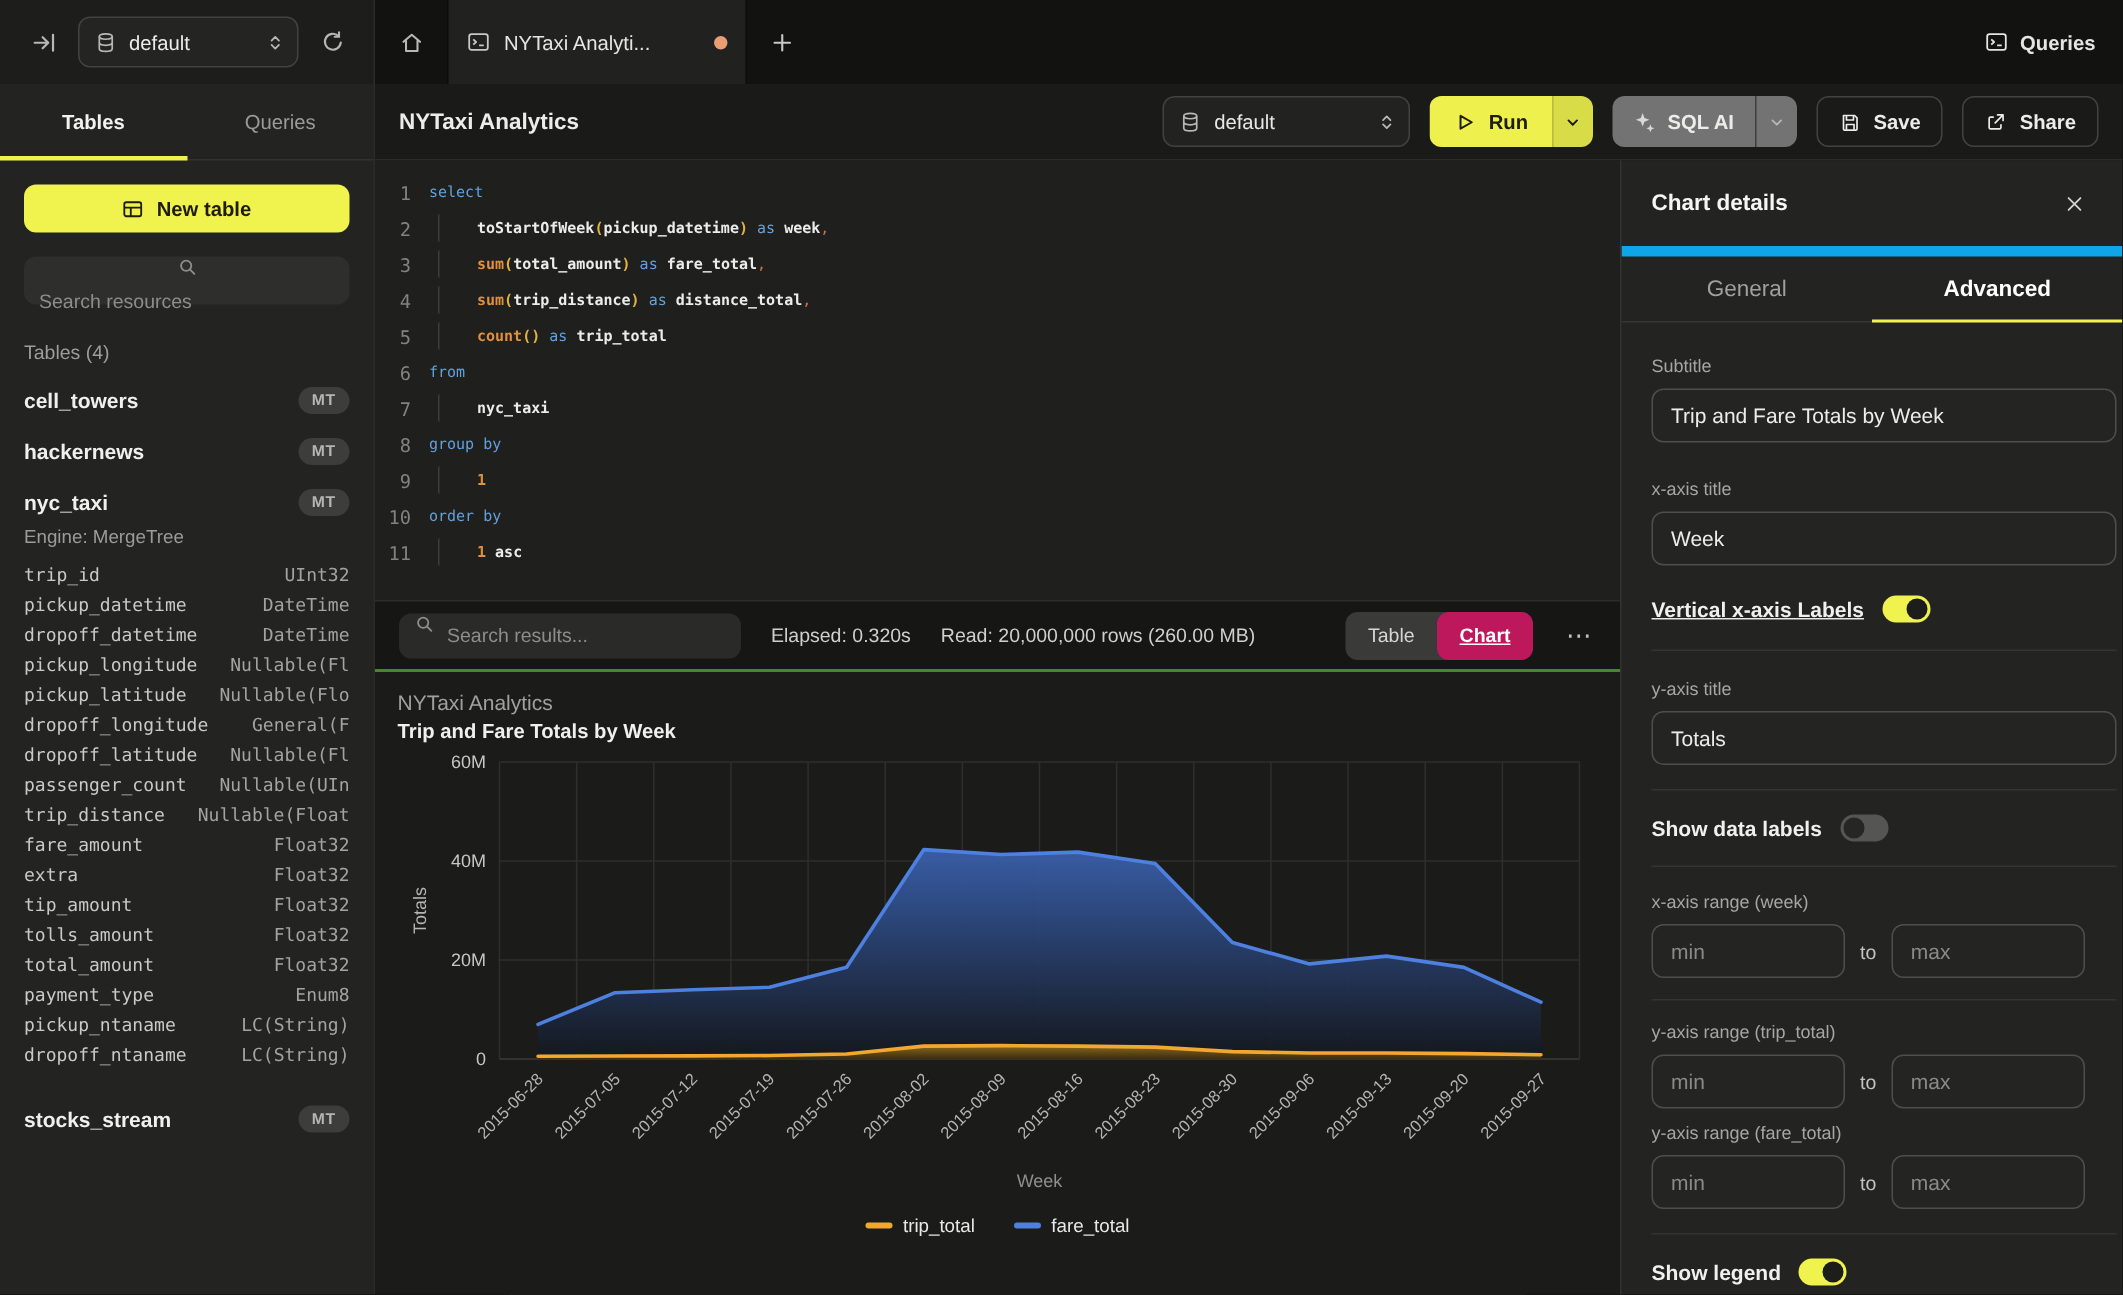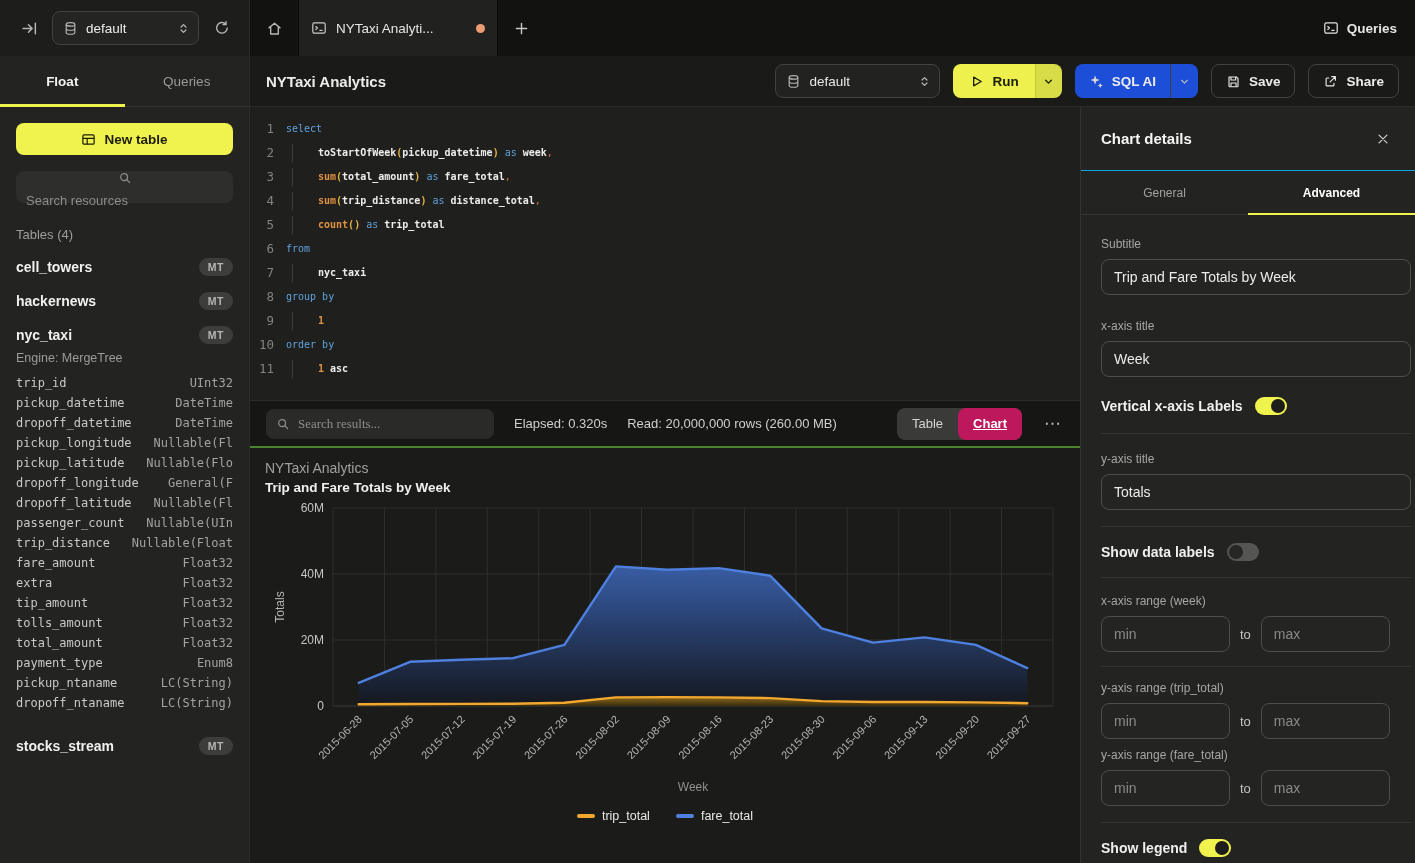--- a/index.html
+++ b/index.html
@@ -66,21 +66,21 @@
   .main-title { font-size:15px; font-weight:600; color:#ececea; }
   .toolbar { margin-left:auto; display:flex; align-items:center; gap:13px; }
   .tb-select { width:165px; height:34px; border:1px solid #424240; background:#222220; border-radius:8px;
     display:flex; align-items:center; gap:8px; padding:0 8px 0 10px; cursor:pointer; }
   .tb-select .lbl { flex:1; font-size:13.5px; }
   .run-btn { height:34px; display:flex; border-radius:8px; overflow:hidden; cursor:pointer; }
   .run-main { background:#eef04e; display:flex; align-items:center; gap:8px; padding:0 16px;
     color:#1d1d08; font-size:13.5px; font-weight:700; }
   .run-caret { background:#d8dc46; width:27px; display:flex; align-items:center; justify-content:center;
     border-left:1px solid #c3c73c; color:#1d1d08; }
-  .sqlai-btn { height:34px; background:#1d4ed8; border-radius:8px; display:flex; align-items:stretch; cursor:pointer; }
+  .sqlai-btn { height:34px; background:#737373; border-radius:8px; display:flex; align-items:stretch; cursor:pointer; }
   .sqlai-main { display:flex; align-items:center; gap:8px; padding:0 14px; font-size:13.5px; font-weight:600; color:#ececea; }
   .sqlai-caret { width:28px; display:flex; align-items:center; justify-content:center;
     border-left:1px solid #3e3e3c; color:#b7b7b5; }
   .ghost-btn { height:34px; border:1px solid #424240; background:transparent; border-radius:8px;
     display:flex; align-items:center; gap:8px; padding:0 14px; cursor:pointer;
     color:#ececea; font-size:13.5px; font-weight:600; }
 
   .main-content { flex:1; display:flex; min-height:0; }
   .editor-col { width:830px; display:flex; flex-direction:column; }
 
@@ -98,21 +98,21 @@
   .tk-id { color:#ececea; font-weight:700; }
   .tk-paren { color:#e3b341; font-weight:700; }
   .tk-punc { color:#d4704a; }
   .tk-num { color:#df9140; font-weight:700; }
   .tk-pl { color:#ececea; }
 
   
   .results-bar { height:46px; background:#161614; border-top:1px solid #2c2c2a;
     display:flex; align-items:center; padding:0 16px; gap:20px; }
   .results-search { width:228px; height:30px; background:#2a2a28; border-radius:8px;
-    display:flex; align-items:center; gap:8px; padding:0 10px; color:#8d8d8b;font-family:Liberation Serif, serif; }
+    display:flex; gap:8px; padding:0 10px; color:#8d8d8b; }
   .results-search input { background:transparent; border:none; outline:none; color:#d8d8d6;
     font-size:13px; width:100%; font-family:inherit; }
   .results-search input::placeholder { color:#8d8d8b; }
   .stat { font-size:13px; color:#cfcfcd; white-space:nowrap; }
   .seg { margin-left:auto; display:flex; background:#3a3a38; border-radius:8px; align-items:stretch; height:32px; }
   .seg .opt { padding:0 15px; display:flex; align-items:center; font-size:13px; color:#d6d6d4;
     cursor:pointer; border-radius:8px; }
   .seg .opt.active { background:#be185d; color:#ffffff; font-weight:700;text-decoration:underline; }
   .more-btn { color:#c0c0be; font-size:17px; cursor:pointer; padding:0 2px; letter-spacing:1px; }
   .green-line { height:2px; background:#4a8430; }
@@ -121,25 +121,25 @@
   .chart-panel { flex:1; background:#1b1b19; overflow:hidden; }
   .chart-title { margin:12px 0 0 15px; font-size:14px; color:#a0a09e; }
   .chart-subtitle { margin:4px 0 0 15px; font-size:13.5px; font-weight:700; color:#f0f0ee; }
   .chart-legend { display:flex; justify-content:center; align-items:center; gap:26px; margin-top:4px; }
   .chart-legend .item { display:flex; align-items:center; gap:7px; cursor:pointer; }
   .chart-legend .dash { width:18px; height:4px; border-radius:2px; }
   .chart-legend .lab { font-size:12.5px; color:#e8e8e6; }
 
   
   .details { width:335px; background:#232321; border-left:1px solid #333331; display:flex; flex-direction:column; overflow:hidden; }
-  .details-header { height:64px; display:flex; align-items:center; padding:0 20px; border-bottom:1px solid #0ea5e9; }
+  .details-header { height:64px; display:flex; align-items:center; padding:0 20px; border-bottom:7px solid #0ea5e9; }
   .details-header .title { font-size:15px; font-weight:700; color:#f5f5f3; flex:1; }
   .close-x { color:#d0d0ce; cursor:pointer; width:24px; height:24px; display:flex; align-items:center; justify-content:center; }
   .details-tabs { height:44px; display:flex; border-bottom:1px solid #363634; }
-  .d-tab { flex:1; display:flex; align-items:center; justify-content:center; font-size:12px;
+  .d-tab { flex:1; display:flex; align-items:center; justify-content:center; font-size:15px;
     color:#a0a09e; cursor:pointer; position:relative;text-align:right; }
   .d-tab.active { color:#ffffff; font-weight:700; }
   .d-tab.active::after { content:""; position:absolute; left:0; right:0; bottom:-1px; height:2px; background:#f0f24e; }
   .details-body { flex:1; padding:22px 4px 0 20px; overflow:hidden; }
   .f-label { font-size:12px; color:#a6a6a4; margin-bottom:8px; }
   .f-input { width:100%; height:36px; background:#242422; border:1px solid #4e4e4c; border-radius:8px;
     color:#ececea; font-size:14px; padding:0 12px; outline:none; font-family:inherit; }
   .f-input::placeholder { color:#8a8a88; }
   .toggle-row { display:flex; align-items:center; gap:12px; }
   .toggle-row .t-label { font-size:14px; font-weight:600; color:#f0f0ee; }
@@ -149,21 +149,21 @@
     border-radius:50%; background:#1d1d1b; }
   .toggle.off { background:#555553; }
   .toggle.off::after { content:""; position:absolute; left:2px; top:2px; width:14px; height:14px;
     border-radius:50%; background:#262624; }
   .divider { height:1px; background:#343432; }
   .range-row { display:flex; align-items:center; gap:10px; }
   .range-row .f-input { width:129px; }
   .range-row .to { font-size:13px; color:#c3c3c1; }
 
   .mt8{margin-top:9px;} .mt14{margin-top:14px;} .mt16{margin-top:16px;}
-  .mt18{margin-top:18px;} .mt20{margin-top:20px;} .mt24{margin-top:24px;}
+  .mt18{margin-top:18px;} .mt20{margin-top:20px;text-decoration:underline;} .mt24{margin-top:24px;}
   svg.ic { display:block; }
 </style>
 </head>
 <body>
 
 <div class="topbar">
   <div class="topbar-left">
     <div class="icon-btn">
       <svg class="ic" width="17" height="17" viewBox="0 0 16 16" fill="none" stroke="#b7b7b5" stroke-width="1.4" stroke-linecap="round" stroke-linejoin="round">
           <path d="M2 8h8M7 4.5 10.5 8 7 11.5M13.5 3v10"></path>
@@ -221,21 +221,21 @@
       </span>
       <span>Queries</span>
     </div>
   </div>
 </div>
 
 <div class="workspace">
 
   <aside class="sidebar">
     <div class="sidebar-tabs">
-      <div class="s-tab active">Float</div>
+      <div class="s-tab active">Tables</div>
       <div class="s-tab">Queries</div>
     </div>
     <div class="sidebar-body">
       <button class="new-table-btn">
         <span>
           <svg class="ic" width="15" height="15" viewBox="0 0 16 16" fill="none" stroke="#1d1d08" stroke-width="1.3" stroke-linejoin="round">
               <rect x="2" y="3" width="12" height="10" rx="1.4"></rect>
               <path d="M2 6.8h12M6.6 6.8V13"></path>
             </svg>
         </span>

